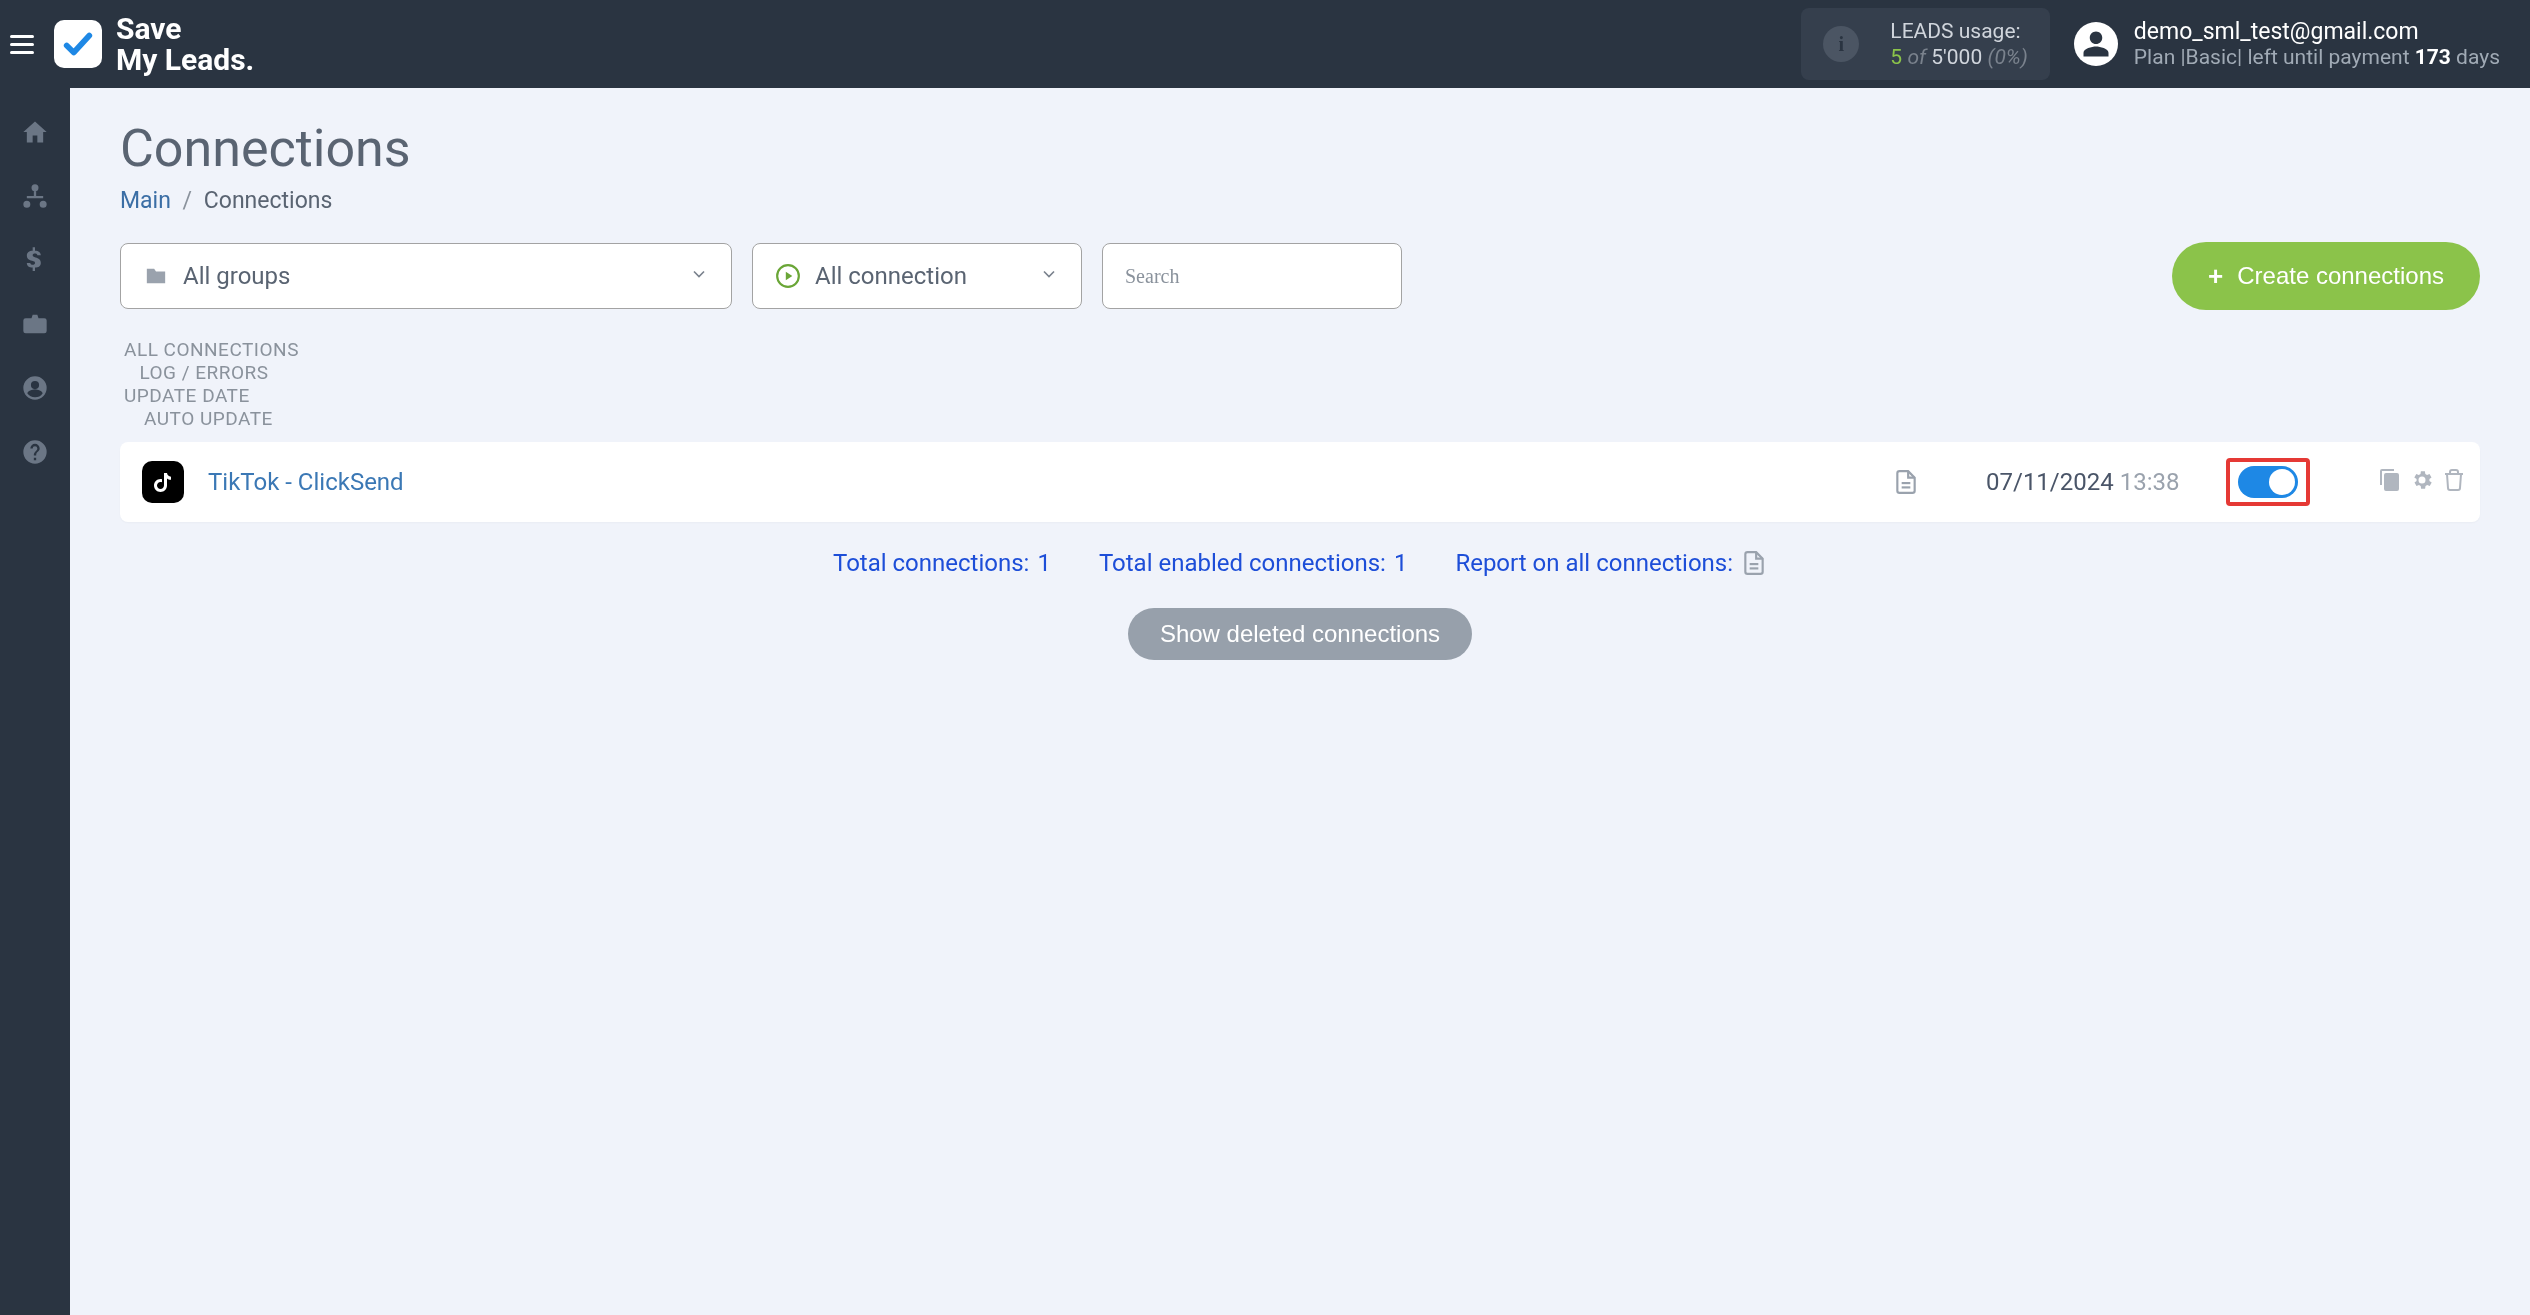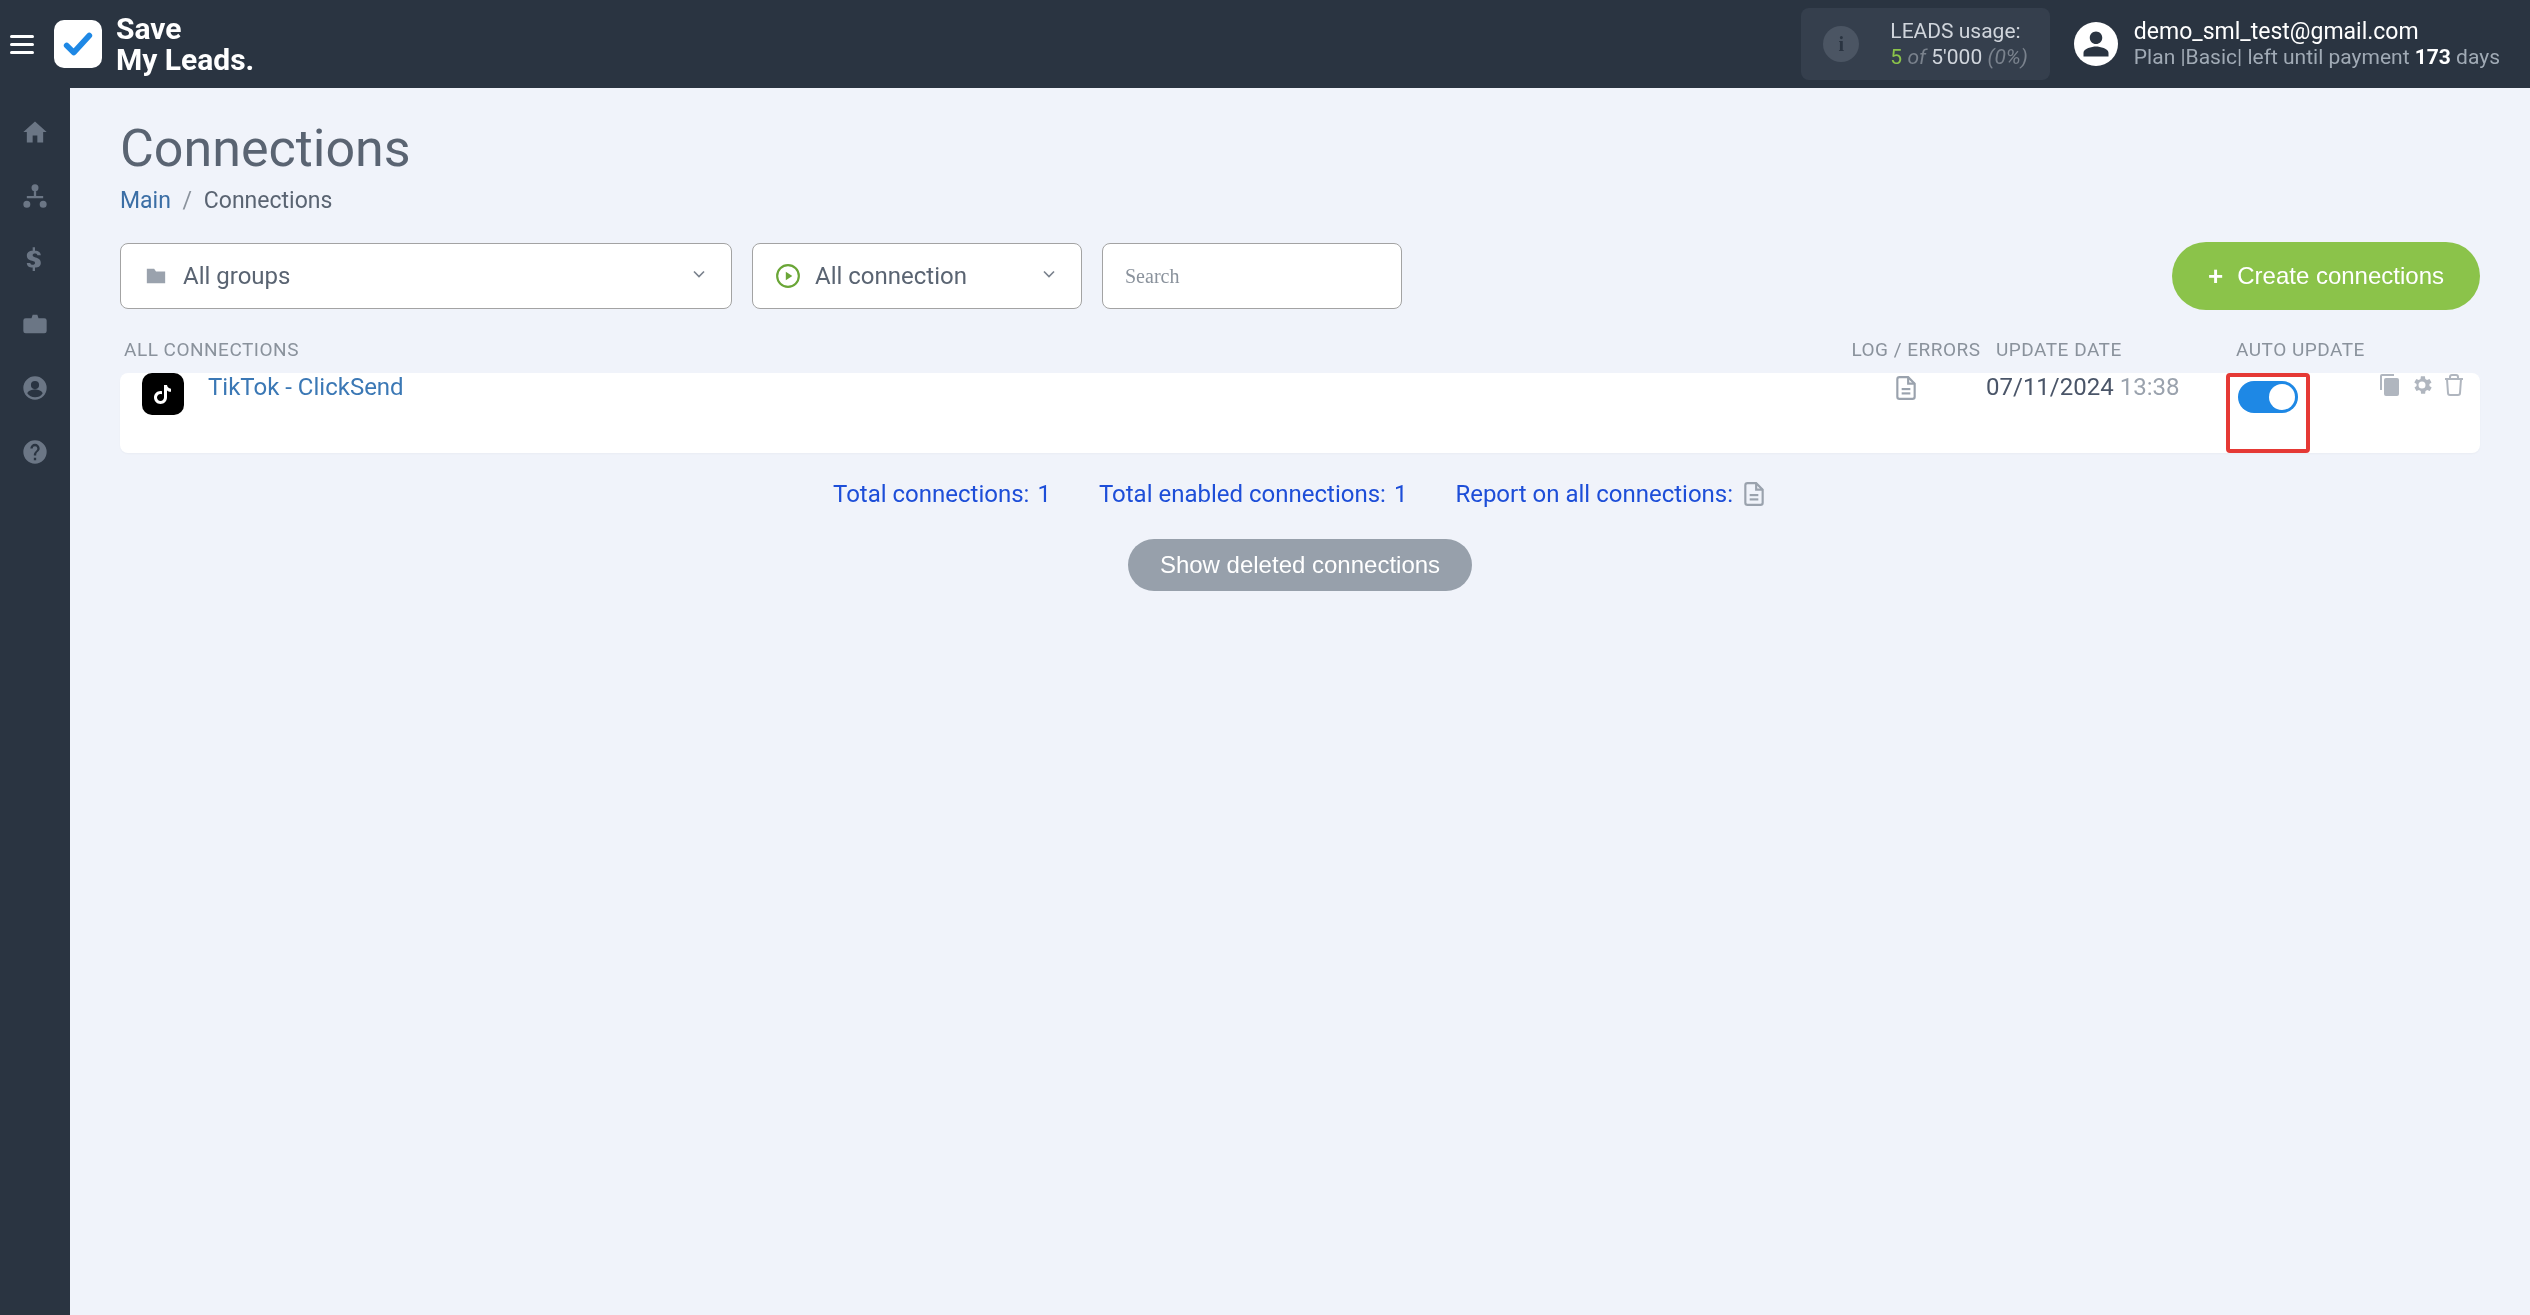--- a/index.html
+++ b/index.html
@@ -37,26 +37,26 @@
 .controls { display: flex; gap: 20px; margin-bottom: 20px; align-items: center; }
 .select-box, .search-box { height: 66px; border: 1px solid #a3a3a3; border-radius: 8px; background: #fff; display: flex; align-items: center; padding: 0 22px; font-size: 24px; color: #5a6472; cursor: pointer; position: relative; }
 .select-box { width: 612px; }
 .select-box.small { width: 330px; }
 .select-box .chev { margin-left: auto; }
 .search-box { width: 300px; }
 .search-box input { border: none; outline: none; width: 100%; font-size: 20px; color: #5a6472; background: transparent; font-family: Liberation Serif, serif; }
 .search-box input::placeholder { color: #8a929c; }
 .create-btn { margin-left: auto; height: 68px; background: #8bc34a; color: #fff; border: none; border-radius: 34px; padding: 0 36px; font-size: 24px; display: flex; align-items: center; gap: 14px; cursor: pointer; }
 
-.list-header { display: flex; font-size: 19px; color: #8a929c; letter-spacing: 0.5px; padding: 8px 4px 12px 4px; }
+.list-header { display: flex; font-size: 19px; color: #8a929c; letter-spacing: 0.5px; padding: 8px 4px 12px 4px; flex-direction: column; }
 .col-name { flex: 1; }
 .col-log { width: 160px; text-align: center; }
 .col-date { width: 220px; text-align: left; }
 .col-auto { width: 260px; text-align: left; padding-left:20px;}
-.row { background: #fff; border-radius: 8px; height: 80px; display: flex; padding: 0 14px 0 22px; box-shadow: 0 1px 2px rgba(0,0,0,0.03); }
+.row { background: #fff; border-radius: 8px; height: 80px; display: flex; align-items: center; padding: 0 14px 0 22px; box-shadow: 0 1px 2px rgba(0,0,0,0.03); }
 .row-icon { width: 42px; height: 42px; border-radius: 10px; background: #000; display: flex; align-items: center; justify-content: center; margin-right: 24px; }
 .row-icon svg { width: 24px; height: 24px; }
 .row-name { color: #3b78b5; font-size: 24px; cursor: pointer; flex: 1; }
 .row-log { width: 160px; display: flex; justify-content: center; }
 .row-date { width: 220px; font-size: 24px; color: #4a5568; }
 .row-date span.t { color: #9aa2ad; }
 .row-auto { width: 150px; display: flex; justify-content: flex-start; padding-left:20px;}
 .row-actions { width: 110px; display: flex; justify-content: flex-end; gap: 8px; color: #b0b6bf; }
 .row-actions .act { cursor: pointer; }
 .toggle-wrap { border: 4px solid #e53935; padding: 4px 8px; border-radius: 4px; }

